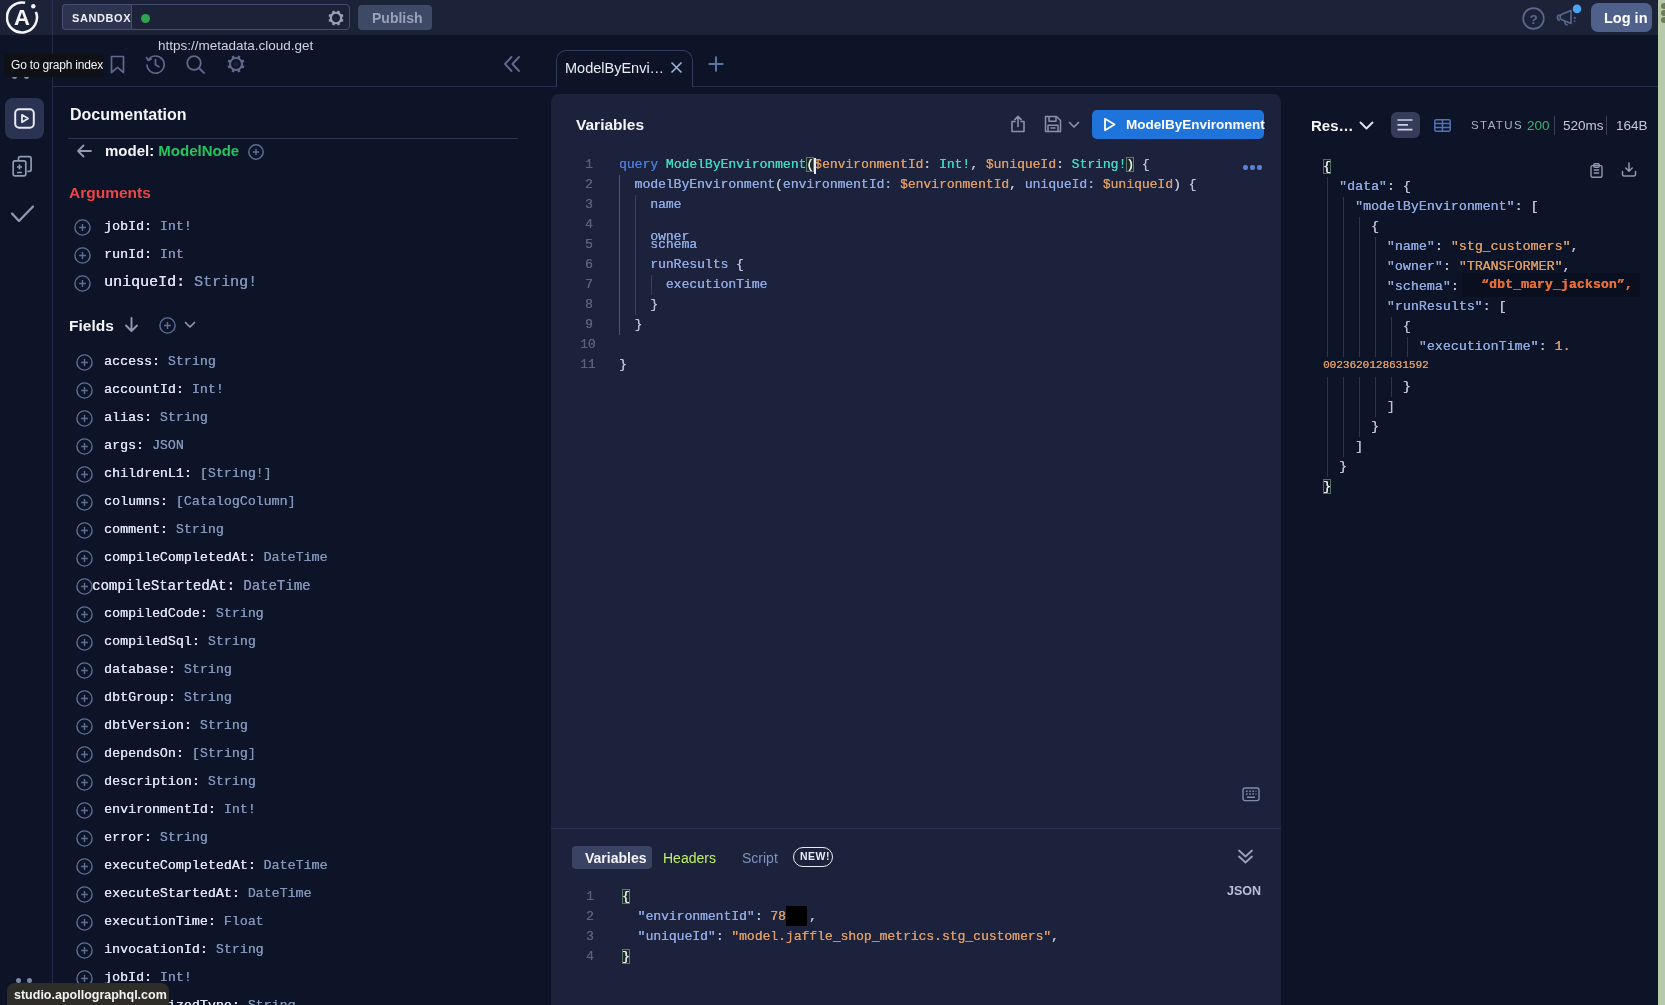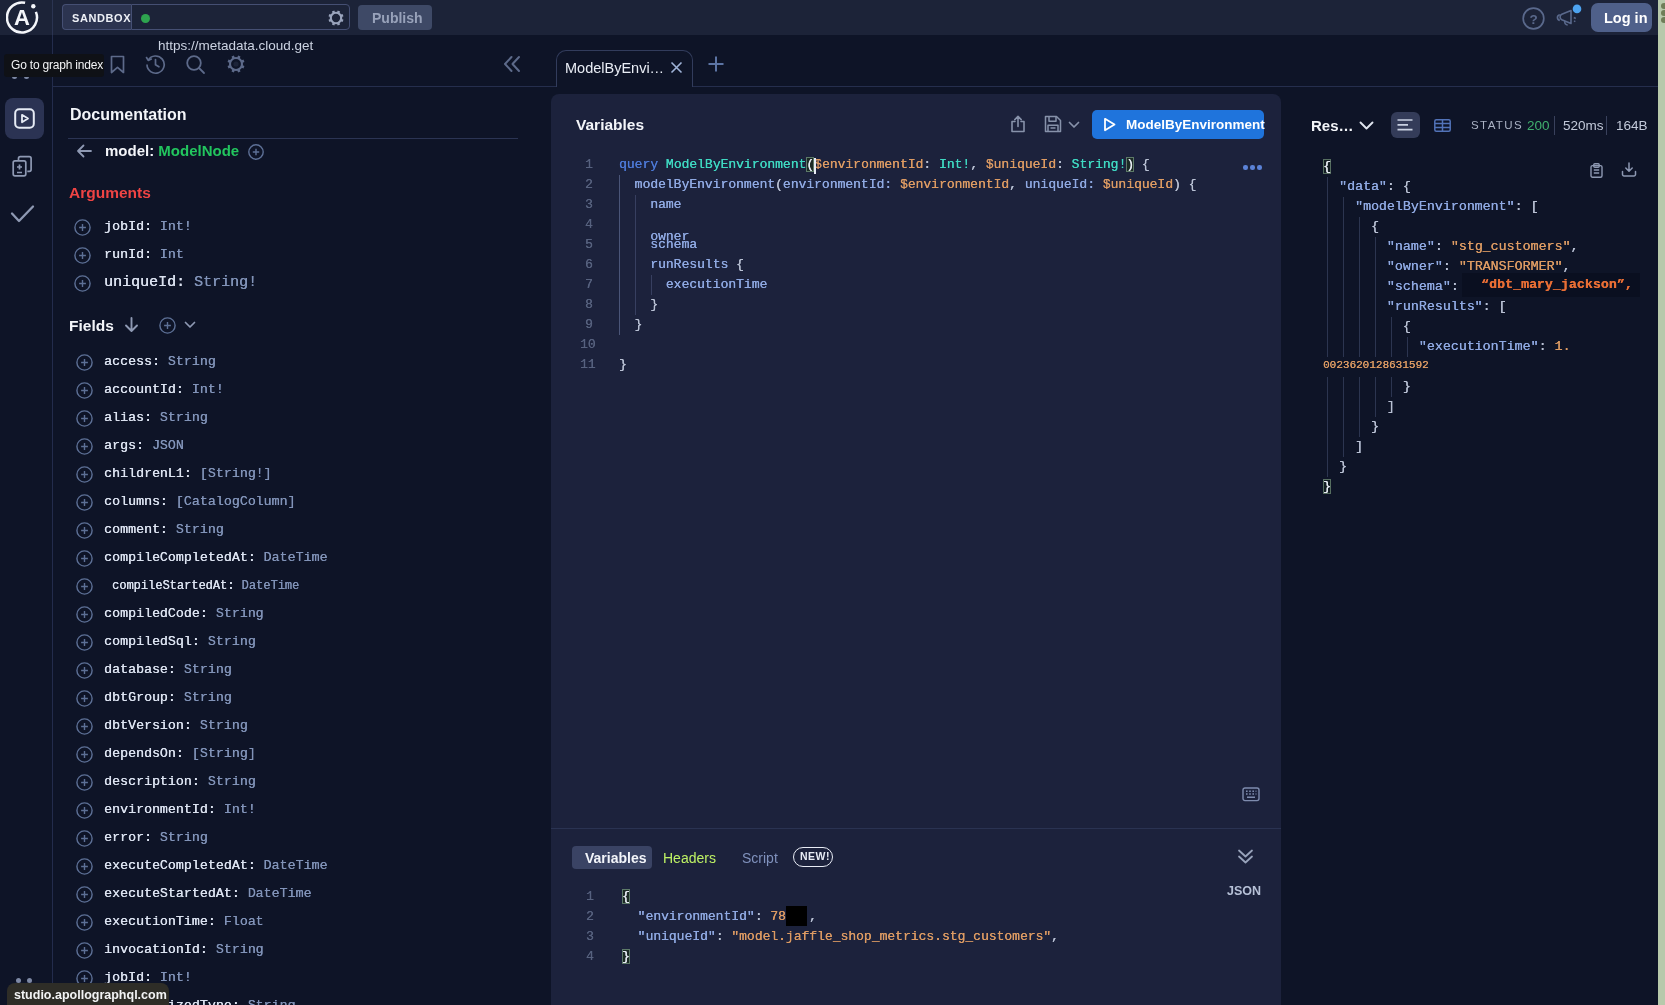--- a/index.html
+++ b/index.html
@@ -177,21 +177,21 @@
     <use href="#pc2"></use>
   </svg>
 <div class="a mono" style="left:104px;top:520.0px;font-size:13.3px;line-height:20px;color:#dbe2f0;">comment:<span style="color:#8193b8"> String</span></div>
 <svg class="a" style="left:76px;top:550px;" width="17" height="17" viewBox="0 0 17 17">
     <use href="#pc2"></use>
   </svg>
 <div class="a mono" style="left:104px;top:548.0px;font-size:13.3px;line-height:20px;color:#dbe2f0;">compileCompletedAt:<span style="color:#8193b8"> DateTime</span></div>
 <svg class="a" style="left:76px;top:578px;" width="17" height="17" viewBox="0 0 17 17">
     <use href="#pc2"></use>
   </svg>
-<div class="a mono" style="left:112px;top:576.0px;font-size:12px;line-height:20px;color:#dbe2f0;">compileStartedAt:<span style="color:#8193b8"> DateTime</span></div>
+<div class="a mono" style="left:92px;top:576.0px;font-size:14px;line-height:20px;color:#dbe2f0;">compileStartedAt:<span style="color:#8193b8"> DateTime</span></div>
 <svg class="a" style="left:76px;top:606px;" width="17" height="17" viewBox="0 0 17 17">
     <use href="#pc2"></use>
   </svg>
 <div class="a mono" style="left:104px;top:604.0px;font-size:13.3px;line-height:20px;color:#dbe2f0;">compiledCode:<span style="color:#8193b8"> String</span></div>
 <svg class="a" style="left:76px;top:634px;" width="17" height="17" viewBox="0 0 17 17">
     <use href="#pc2"></use>
   </svg>
 <div class="a mono" style="left:104px;top:632.0px;font-size:13.3px;line-height:20px;color:#dbe2f0;">compiledSql:<span style="color:#8193b8"> String</span></div>
 <svg class="a" style="left:76px;top:662px;" width="17" height="17" viewBox="0 0 17 17">
     <use href="#pc2"></use>

